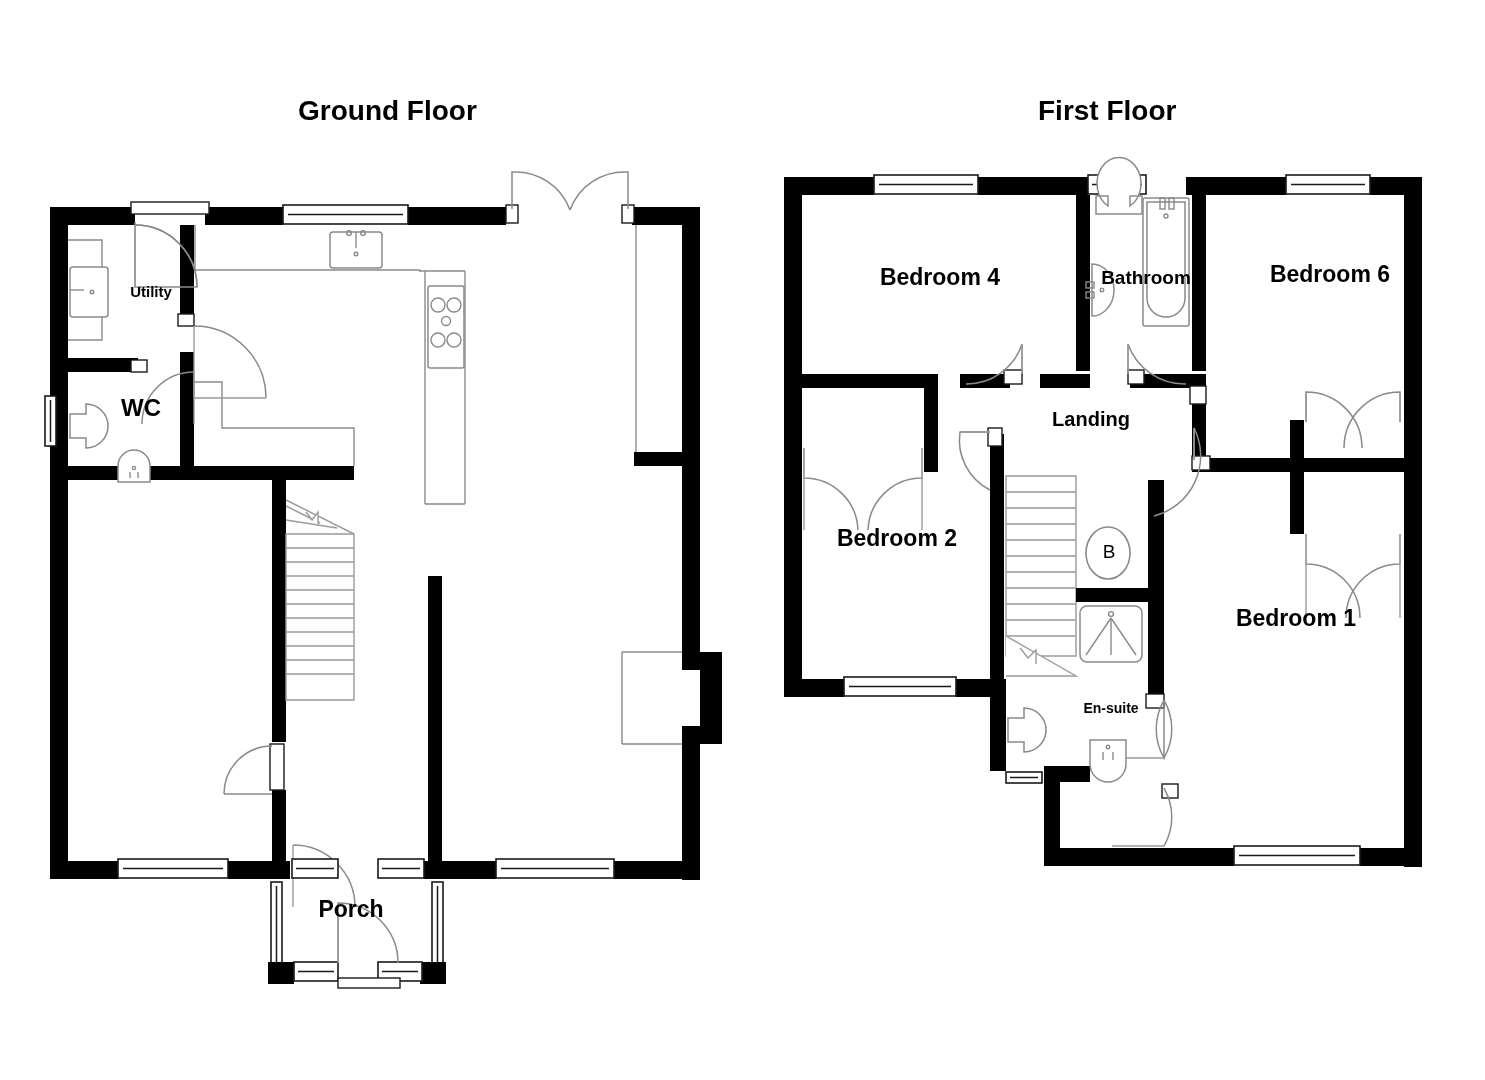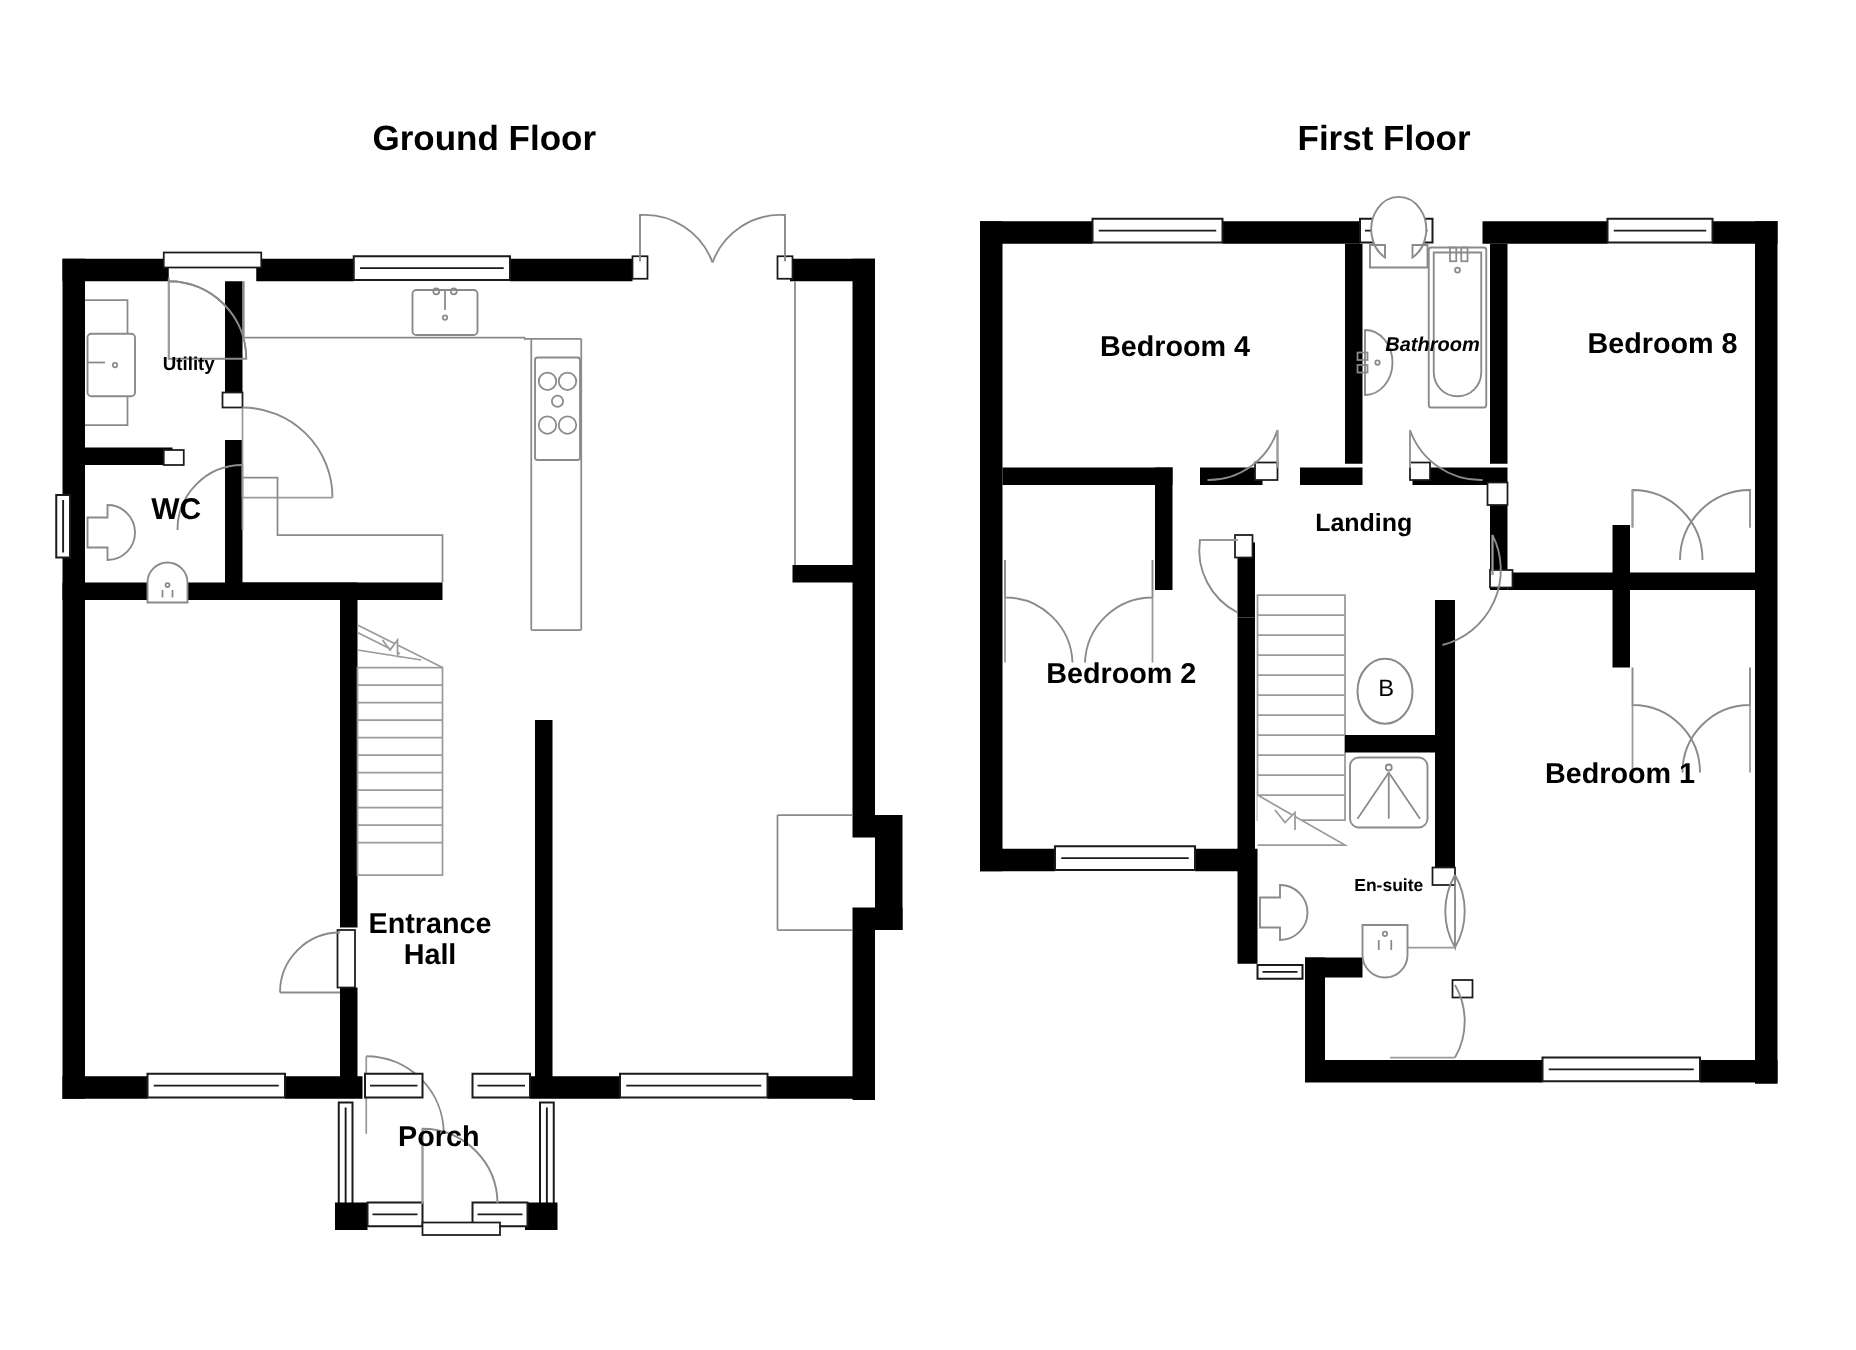--- a/index.html
+++ b/index.html
@@ -415,27 +415,25 @@
         <circle class="fixline" cx="1108" cy="747" r="1.8"></circle>
         <line class="fixline" x1="1103" y1="752" x2="1103" y2="760"></line>
         <line class="fixline" x1="1113" y1="752" x2="1113" y2="760"></line>
       </g>
     </g>
 
   </svg>
 
   <div class="room-label" style="left:110px;top:284px;width:82px;font-size:15px;">Utility</div>
   <div class="room-label" style="left:106px;top:395px;width:70px;font-size:24px;">WC</div>
-  <div class="room-label" style="left:274px;top:726px;width:140px;font-size:23px;">Entrance
-Hall</div>
   <div class="room-label" style="left:291px;top:897px;width:120px;font-size:23px;">Porch</div>
 
   <div class="room-label" style="left:850px;top:265px;width:180px;font-size:23px;">Bedroom 4</div>
-  <div class="room-label" style="left:1096px;top:268px;width:100px;font-size:16px;font-style:italic;">Bathroom</div>
-  <div class="room-label" style="left:1240px;top:262px;width:180px;font-size:23px;">Bedroom 8</div>
+  <div class="room-label" style="left:1096px;top:268px;width:100px;font-size:19px;">Bathroom</div>
+  <div class="room-label" style="left:1240px;top:262px;width:180px;font-size:23px;">Bedroom 6</div>
   <div class="room-label" style="left:1021px;top:409px;width:140px;font-size:20px;">Landing</div>
   <div class="room-label" style="left:807px;top:526px;width:180px;font-size:23px;">Bedroom 2</div>
   <div class="room-label" style="left:1206px;top:606px;width:180px;font-size:23px;">Bedroom 1</div>
   <div class="room-label" style="left:1051px;top:701px;width:120px;font-size:14px;">En-suite</div>
 
   <div class="room-label" style="left:1098px;top:542px;width:22px;font-size:19px;font-weight:normal;">B</div>
 
 
 </div>
 

